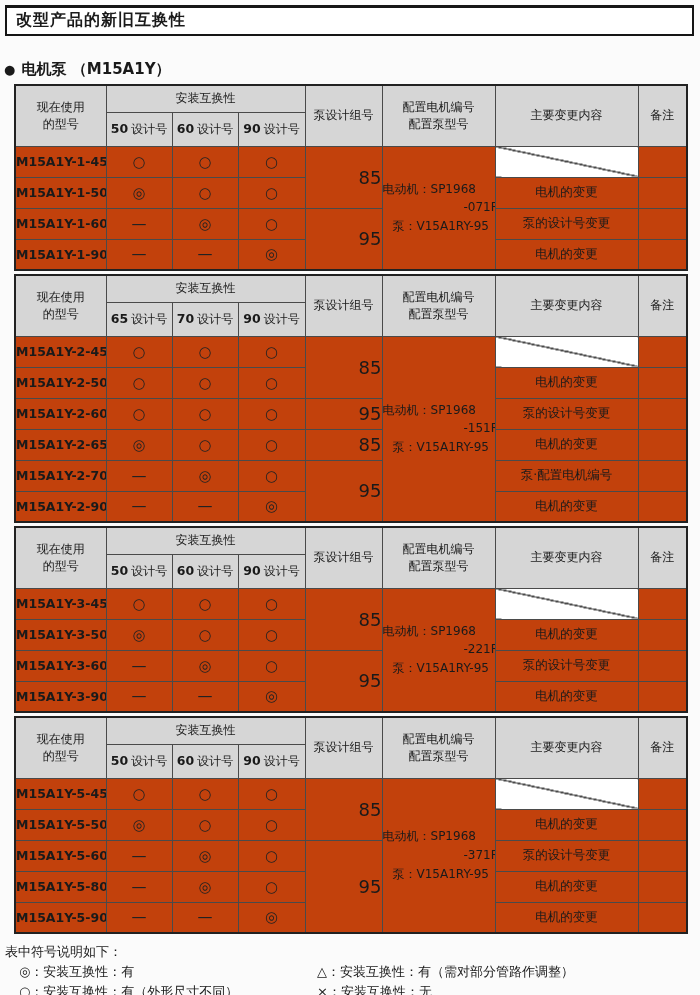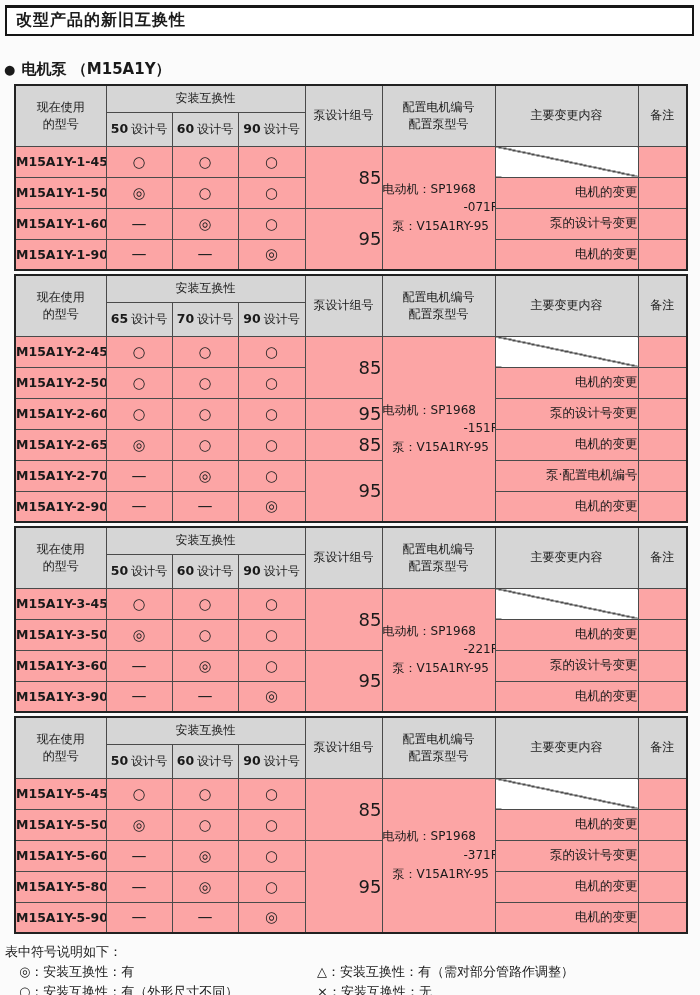--- a/index.html
+++ b/index.html
@@ -23,21 +23,21 @@
     margin:24px 0 5px 4px;
     font-size:15px; font-weight:bold;
   }
   .subtitle .bullet { font-size:13px; margin-right:1px; }
   #tables { margin-left:14px; }
   table.cmp {
     border-collapse:collapse;
     table-layout:fixed;
     width:672px;
     margin:0 15px 3px 0;
-    background:#fca5a5;
+    background:#c2410c;
     border:2px solid #222;
   }
   table.cmp th, table.cmp td {
     border:1px solid #4a4a4a;
     padding:0;
     overflow:hidden;
   }
   table.cmp thead th {
     background:#d6d6d6;
     font-weight:normal;
@@ -51,21 +51,21 @@
   td.model {
     font-weight:bold; font-size:12.5px;
     text-align:right; padding-left:5px;
     white-space:nowrap;
   }
   td.mark { text-align:center; font-size:15px; color:#222; }
   td.group { text-align:right; font-size:18px; }
   td.motor { font-size:12px; line-height:1.55; padding-left:6px; vertical-align:middle; }
   td.motor .ml2 { padding-left:81px; }
   td.motor .ml3 { padding-left:10px; }
-  td.change { font-size:12.5px; text-align:right; padding-left:9px; }
+  td.change { font-size:12.5px; text-align:center; padding-left:9px; }
   td.diag {
     background:linear-gradient(to top right,
       #fff calc(50% - 0.8px), #4a4a4a calc(50% - 0.8px),
       #4a4a4a calc(50% + 0.8px), #fff calc(50% + 0.8px));
   }
   .legend { margin:8px 0 0 5px; font-size:13px; line-height:1.55; }
   .legend-grid {
     display:grid;
     grid-template-columns:298px 1fr;
     padding-left:14px;

